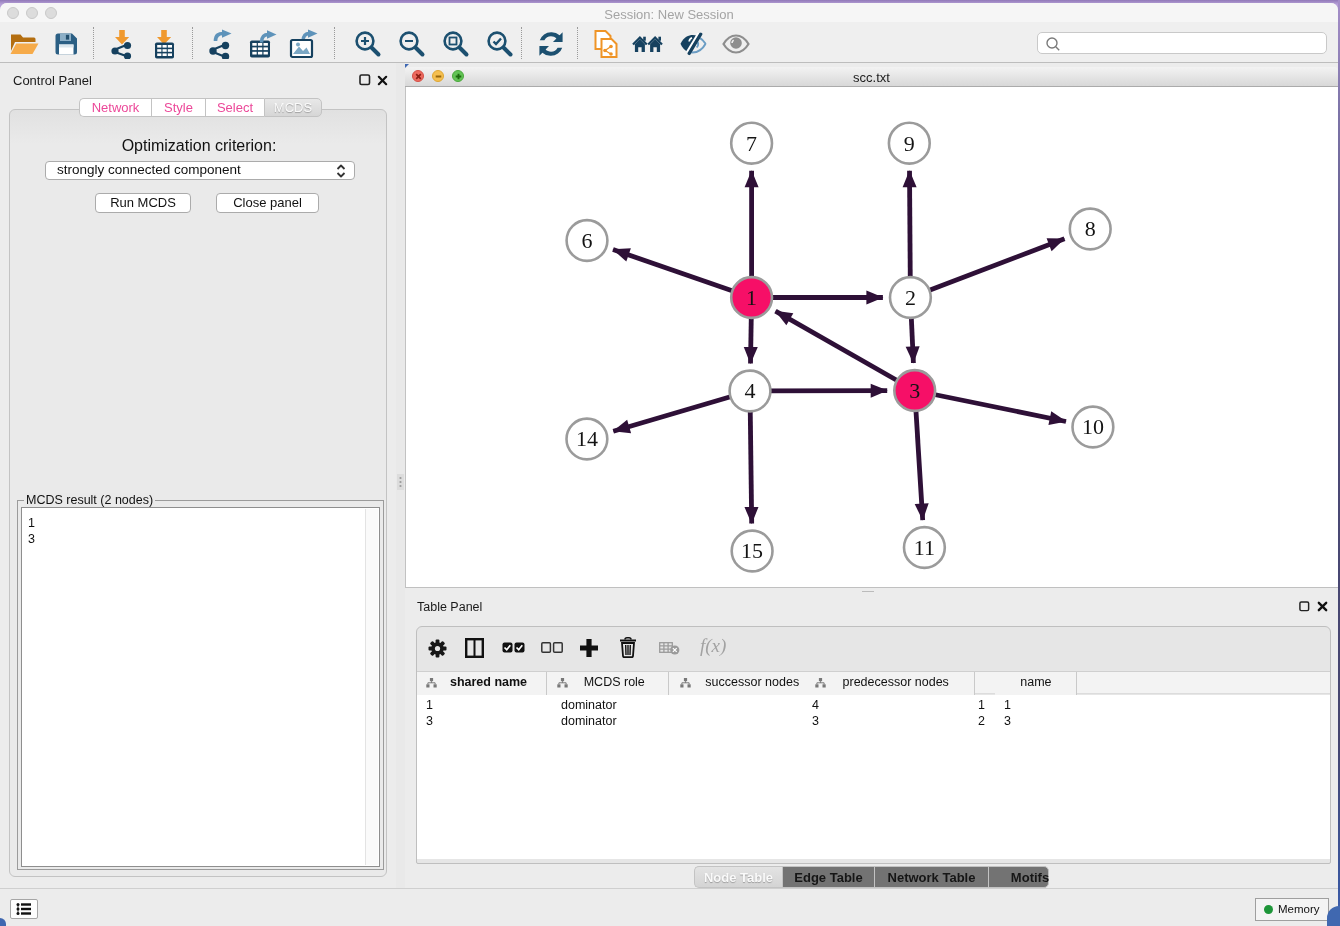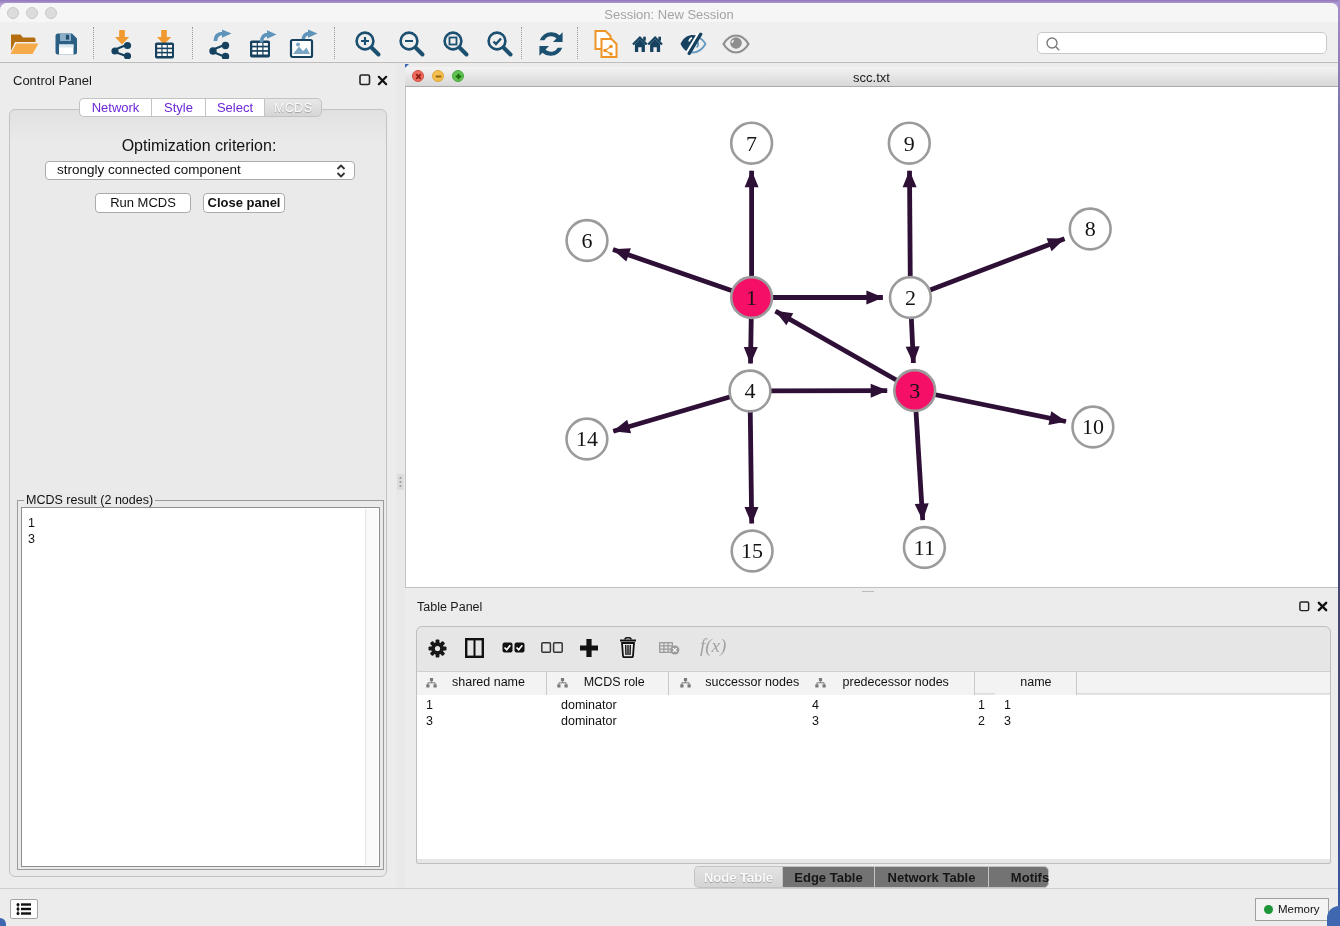--- a/index.html
+++ b/index.html
@@ -31,21 +31,21 @@
 .tbi { position:absolute; top:21.5px; transform:translate(-50%,-50%); }
 #searchbox { position:absolute; left:1037px; top:10px; width:290px; height:22px; background:#fff;
   border:1px solid #c9c9c9; border-radius:5px; }
 
 
 #cpanel { left:0; top:60px; width:396px; height:828px; background:#ececec; }
 #cp-head { left:13px; top:10px; font-size:13px; color:#1a1a1a; }
 #cp-box { left:9px; top:46px; width:378px; height:768px; border:1px solid #c3c3c3; border-radius:6px;
   background:linear-gradient(#e1e1e1, #eaeaea 34px); }
 .tabrow { position:absolute; left:79px; top:35px; height:19px; display:flex; font-size:13px; }
-.tab { border:1px solid #c3c3c3; border-right:none; background:#fff; color:#6d28d9;
+.tab { border:1px solid #c3c3c3; border-right:none; background:#fff; color:#ec4899;
   display:flex; align-items:center; justify-content:center; }
 .tab.first { border-radius:5px 0 0 5px; }
 .tab.last { border-radius:0 5px 5px 0; border-right:1px solid #c3c3c3; }
 .tab.sel { background:linear-gradient(#e8e8e8,#d6d6d6); color:#fbfbfb; text-shadow:0 1px 1px #9e9e9e; }
 #opt-label { left:0; top:27px; width:378px; text-align:center; font-size:16px; color:#111; }
 #opt-select { left:35px; top:51px; width:310px; height:19px; background:#fff; border:1px solid #ababab;
   border-radius:4px; font-size:13.5px; color:#111; line-height:16px; padding-left:11px; }
 .btn { position:absolute; height:20px; background:#fff; border:1px solid #ababab; border-radius:4px;
   font-size:13px; color:#111; text-align:center; line-height:18px; }
 #fieldset { left:7px; top:390px; width:367px; height:370px; border:1px solid #9b9b9b; }
@@ -252,21 +252,21 @@
     </svg>
     <div class="abs" id="cp-box">
       <div class="abs" id="opt-label">Optimization criterion:</div>
       <div class="abs" id="opt-select">strongly connected component
         <svg width="12" height="14" style="position:absolute;right:7px;top:2px;" viewBox="0 0 12 14">
           <path d="M2.5 5 L6 1.5 L9.5 5" fill="none" stroke="#333" stroke-width="1.8" stroke-linejoin="round"></path>
           <path d="M2.5 9 L6 12.5 L9.5 9" fill="none" stroke="#333" stroke-width="1.8" stroke-linejoin="round"></path>
         </svg>
       </div>
       <div class="btn" style="left:85px;top:83px;width:96px;">Run MCDS</div>
-      <div class="btn" style="left:193px;top:83px;width:82px;font-weight:bold;">Close panel</div>
+      <div class="btn" style="left:206px;top:83px;width:103px;">Close panel</div>
       <div class="abs" id="fieldset">
         <div id="legend">MCDS result (2 nodes)</div>
         <div id="mcds-text">1<br>3
           <div id="mcds-scroll"></div>
         </div>
       </div>
     </div>
     <div class="tabrow">
       <div class="tab first" style="width:72px;">Network</div>
       <div class="tab" style="width:54px;">Style</div>
@@ -420,21 +420,21 @@
       <div class="abs" id="thead">
         <div class="hcol" style="left:0;width:130px;background:#f3f3f3;">
           <svg class="abs" style="left:9px;top:6px;" width="11" height="10" viewBox="0 0 11 10">
               <g fill="#787878">
                 <rect x="3.9" y="0" width="3.2" height="3.2"></rect>
                 <rect x="0.3" y="6.3" width="3.2" height="3.2"></rect>
                 <rect x="7.5" y="6.3" width="3.2" height="3.2"></rect>
               </g>
               <path d="M5.5 3.2 V4.8 M1.9 6.3 V4.8 H9.1 V6.3" stroke="#787878" fill="none"></path>
             </svg>
-          <div class="hlab" style="padding-left:14px;">shared name</div>
+          <div class="hlab" style="padding-left:14px;font-weight:bold;">shared name</div>
         </div>
         <div class="hcol" style="left:130px;width:121.5px;background:#f3f3f3;">
           <svg class="abs" style="left:10px;top:6px;" width="11" height="10" viewBox="0 0 11 10">
               <g fill="#787878">
                 <rect x="3.9" y="0" width="3.2" height="3.2"></rect>
                 <rect x="0.3" y="6.3" width="3.2" height="3.2"></rect>
                 <rect x="7.5" y="6.3" width="3.2" height="3.2"></rect>
               </g>
               <path d="M5.5 3.2 V4.8 M1.9 6.3 V4.8 H9.1 V6.3" stroke="#787878" fill="none"></path>
             </svg>

